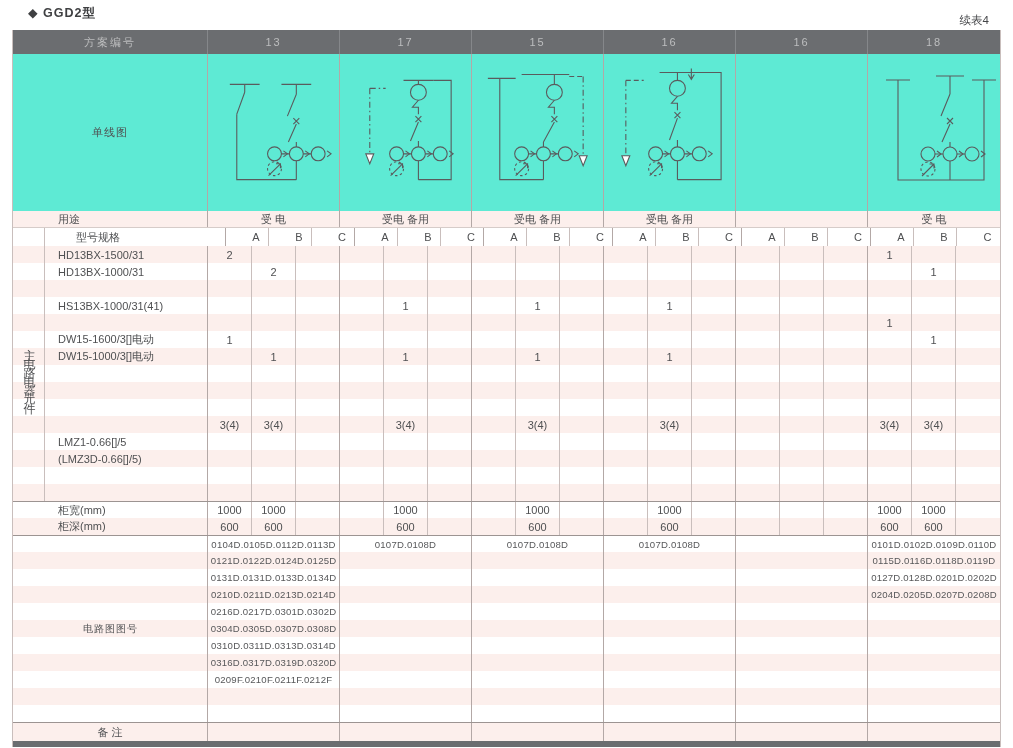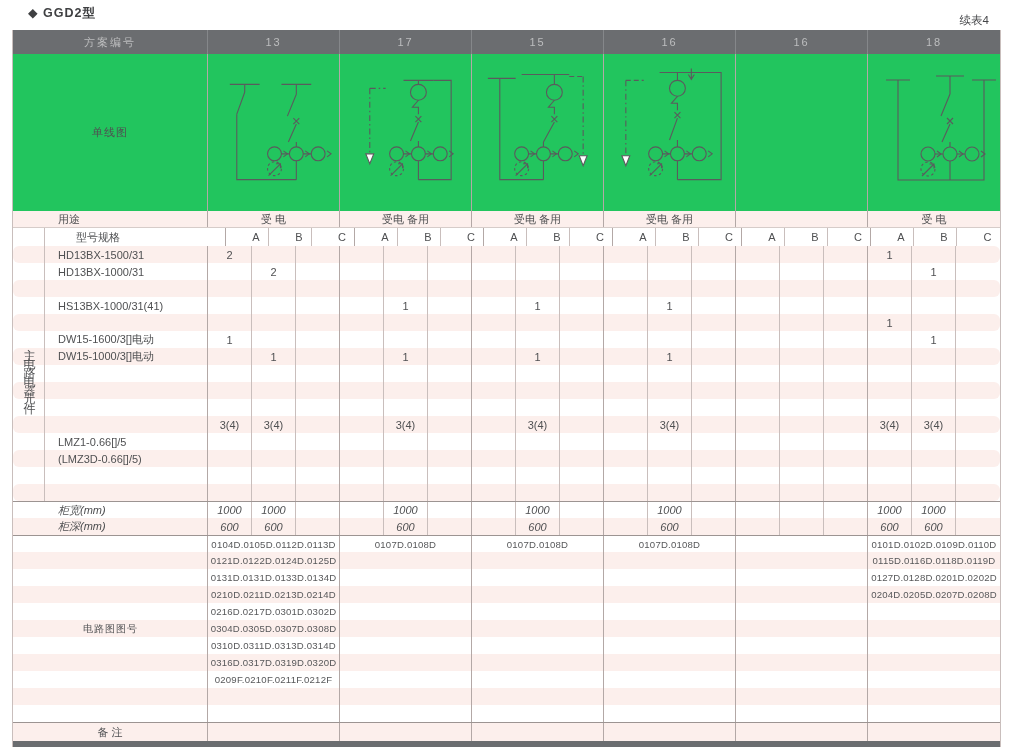--- a/index.html
+++ b/index.html
@@ -24,26 +24,26 @@
   .pink{background:var(--pink);}
   .white{background:#ffffff;}
   .tc{box-sizing:border-box;display:flex;align-items:center;overflow:hidden;font-size:11px;white-space:nowrap;}
   .gridsub .tc, .grid18 .tc{border-right:1px solid var(--subgrid);}
   .grid6 .tc{border-right:1px solid var(--grid);}
   .tc.maj{border-right:1px solid var(--grid);}
   .trow > .tc:last-child{border-right:none;}
   .cen{justify-content:center;}
   .lab1{padding-left:45px;}
   .lab2{padding-left:13px;}
-  .drow{height:157px;background:#22c55e;}
+  .drow{height:157px;background:#5eead4;}
   .dlabel{letter-spacing:1px;}
   .row-usage{height:17px;border-bottom:1px solid #d6ccc9;}
   .row-sub{height:18px;gap:18px;}
-  .row-comp{height:17px;border-radius:6px;}
-  .row-size{height:17px;font-style:italic;}
+  .row-comp{height:17px;}
+  .row-size{height:17px;}
   .row-circ{height:17px;}
   .row-remark{height:19px;}
   .sec-top{border-top:1px solid var(--sec);}
   .circ{font-size:9.6px;letter-spacing:0.2px;color:#57585a;}
   .vlabel{position:absolute;left:0;top:266px;width:32px;height:148px;display:flex;align-items:center;justify-content:center;
     writing-mode:vertical-rl;font-size:12px;letter-spacing:9px;color:var(--text);pointer-events:none;}
   .clabel{position:absolute;left:0;top:505px;width:195px;height:187px;display:flex;align-items:center;justify-content:center;
     font-size:10px;letter-spacing:1px;color:var(--text);pointer-events:none;}
   .bottombar{height:6px;background:var(--hdr);}
   svg{display:block;}

